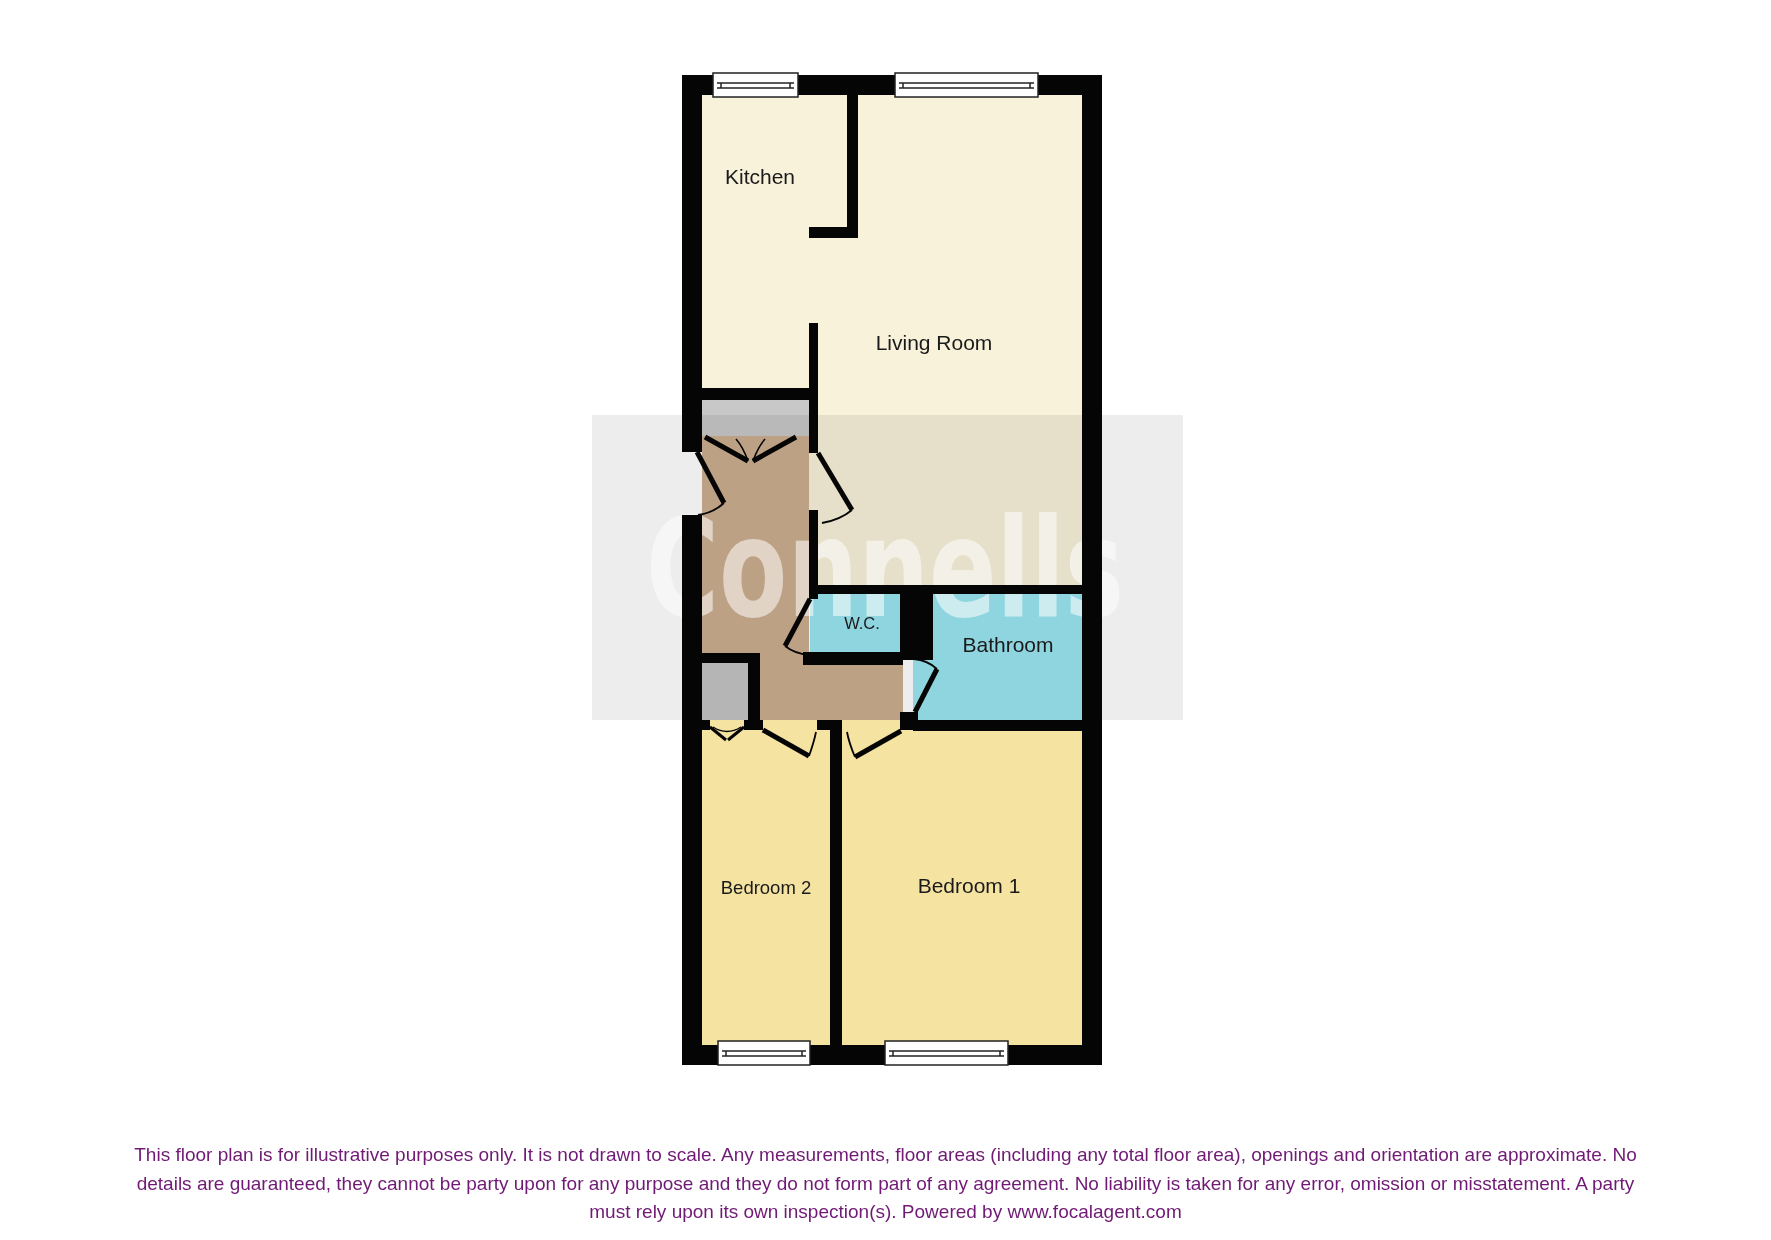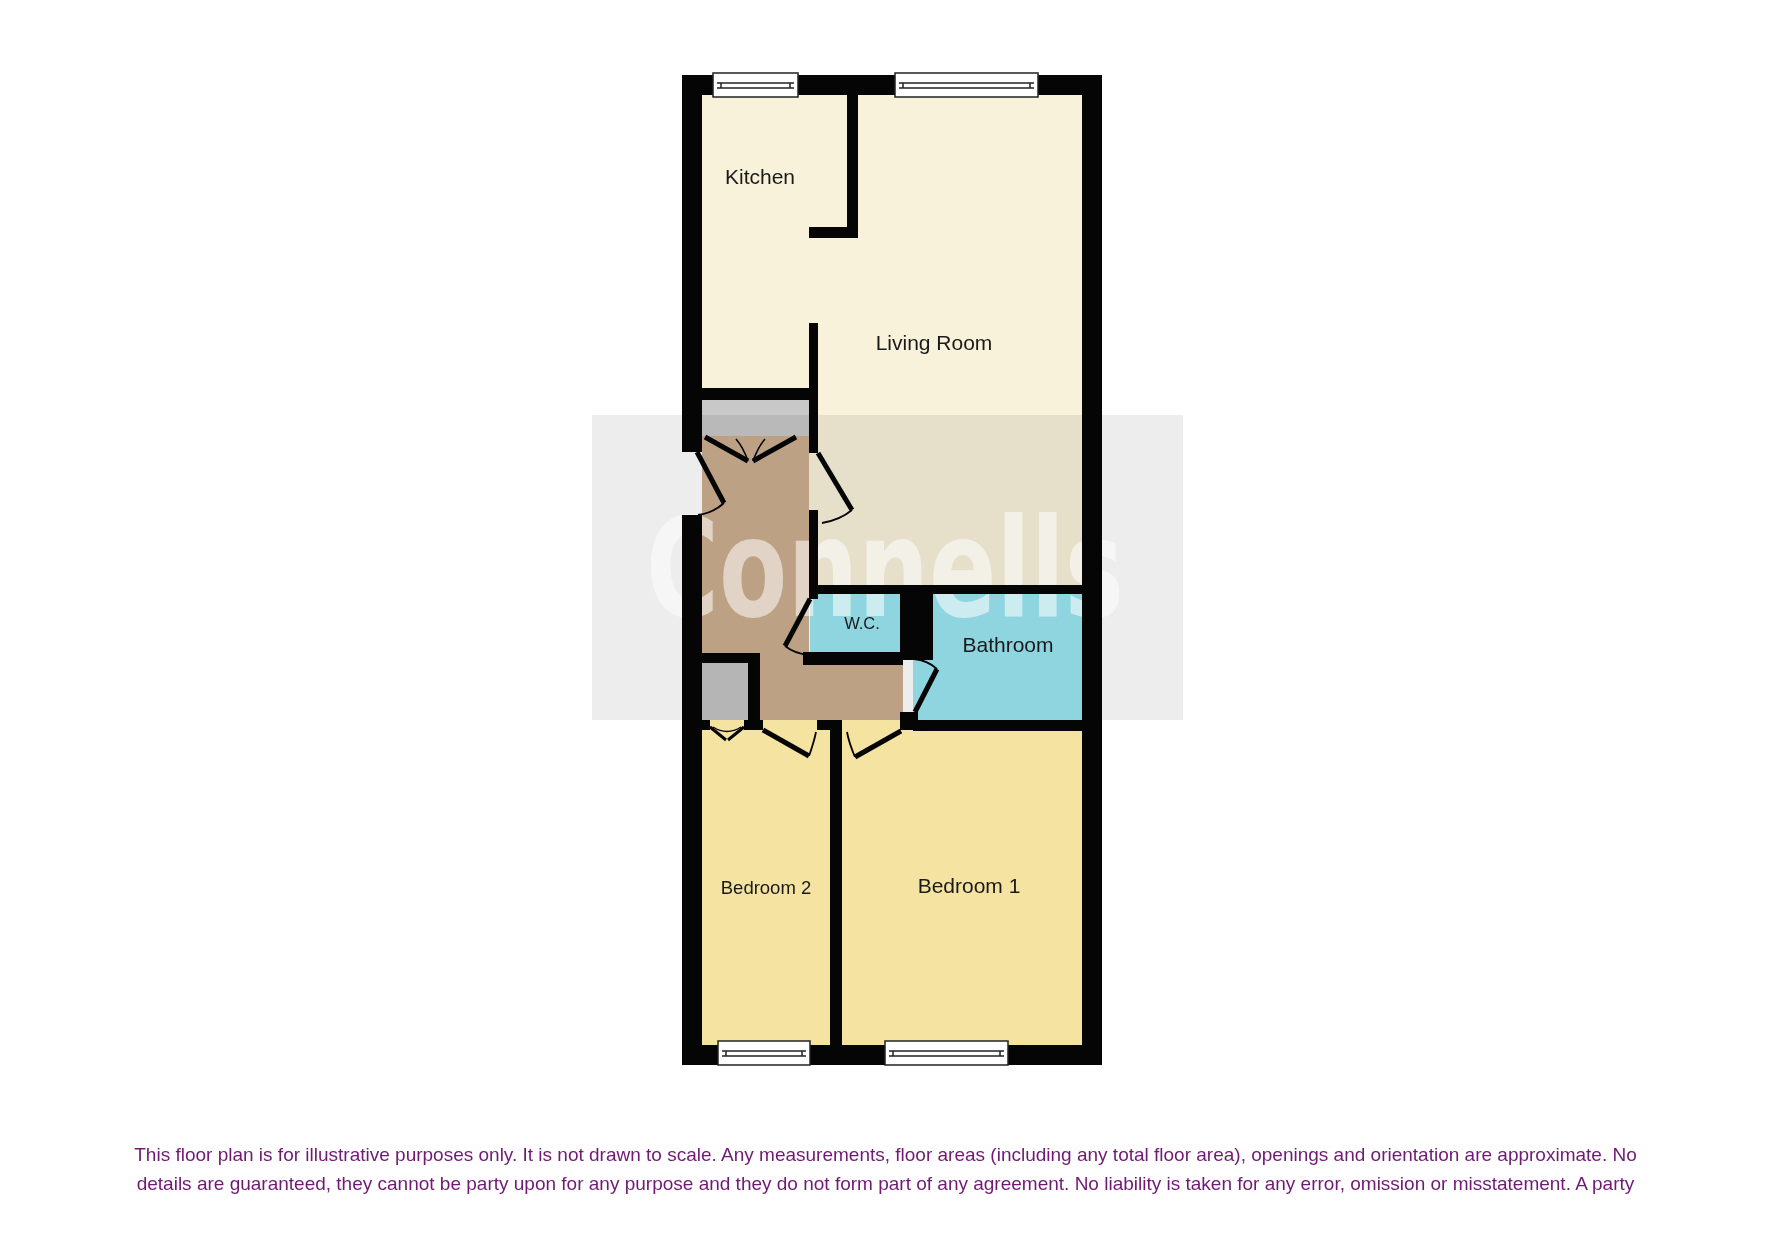--- a/index.html
+++ b/index.html
@@ -168,13 +168,14 @@
     <text class="room-label" x="862" y="629" font-size="16.5">W.C.</text>
     <text class="room-label" x="1008" y="652" font-size="21">Bathroom</text>
     <text class="room-label" x="766" y="894" font-size="18.5">Bedroom 2</text>
     <text class="room-label" x="969" y="893" font-size="21">Bedroom 1</text>
   </g>
 </svg>
 
 <div id="disclaimer">
   <div>This floor plan is for illustrative purposes only. It is not drawn to scale. Any measurements, floor areas (including any total floor area), openings and orientation are approximate. No</div>
   <div>details are guaranteed, they cannot be party upon for any purpose and they do not form part of any agreement. No liability is taken for any error, omission or misstatement. A party</div>
+  <div>must rely upon its own inspection(s). Powered by www.focalagent.com</div>
 </div>
 
 </body></html>

